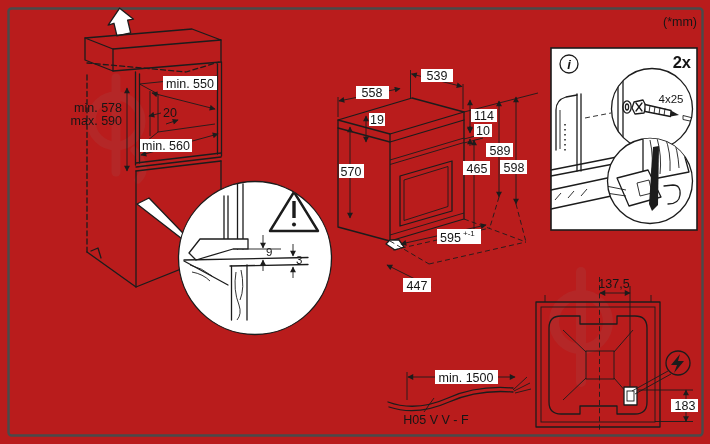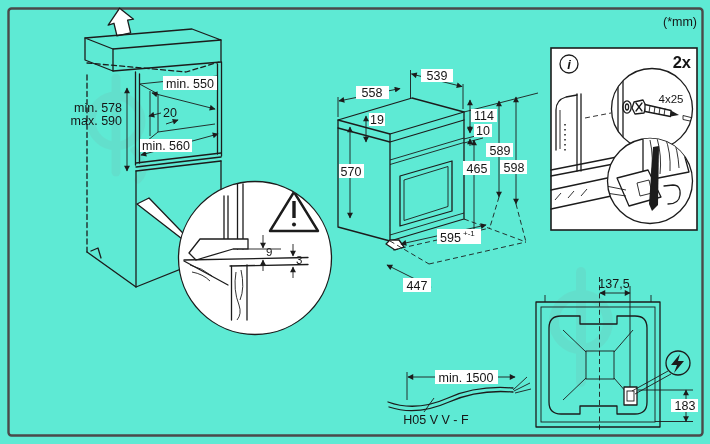--- a/index.html
+++ b/index.html
@@ -1,16 +1,16 @@
 <!DOCTYPE html>
 <html><head>
 <meta charset="utf-8">
 <style>
   html,body{margin:0;padding:0;background:#ffffff;}
-  #stage{position:relative;width:710px;height:444px;background:#5eead4;overflow:hidden;
+  #stage{position:relative;width:710px;height:444px;background:#b91c1c;overflow:hidden;
          font-family:"Liberation Sans", sans-serif;}
   svg{position:absolute;left:0;top:0;}
   text{fill:#161616;font-family:"Liberation Sans", sans-serif;}
   .dim{font-size:12.5px;}
   .dimS{font-size:11.5px;}
   .bg{fill:#ffffff;}
   .ln{stroke:#1c1c1c;stroke-width:1.3;fill:none;stroke-linejoin:round;stroke-linecap:round;}
   .lnT{stroke:#1c1c1c;stroke-width:0.9;fill:none;}
   .dash{stroke-dasharray:5,3.2;}
   .dot{stroke-dasharray:1.6,3.4;stroke-width:1.5;}

